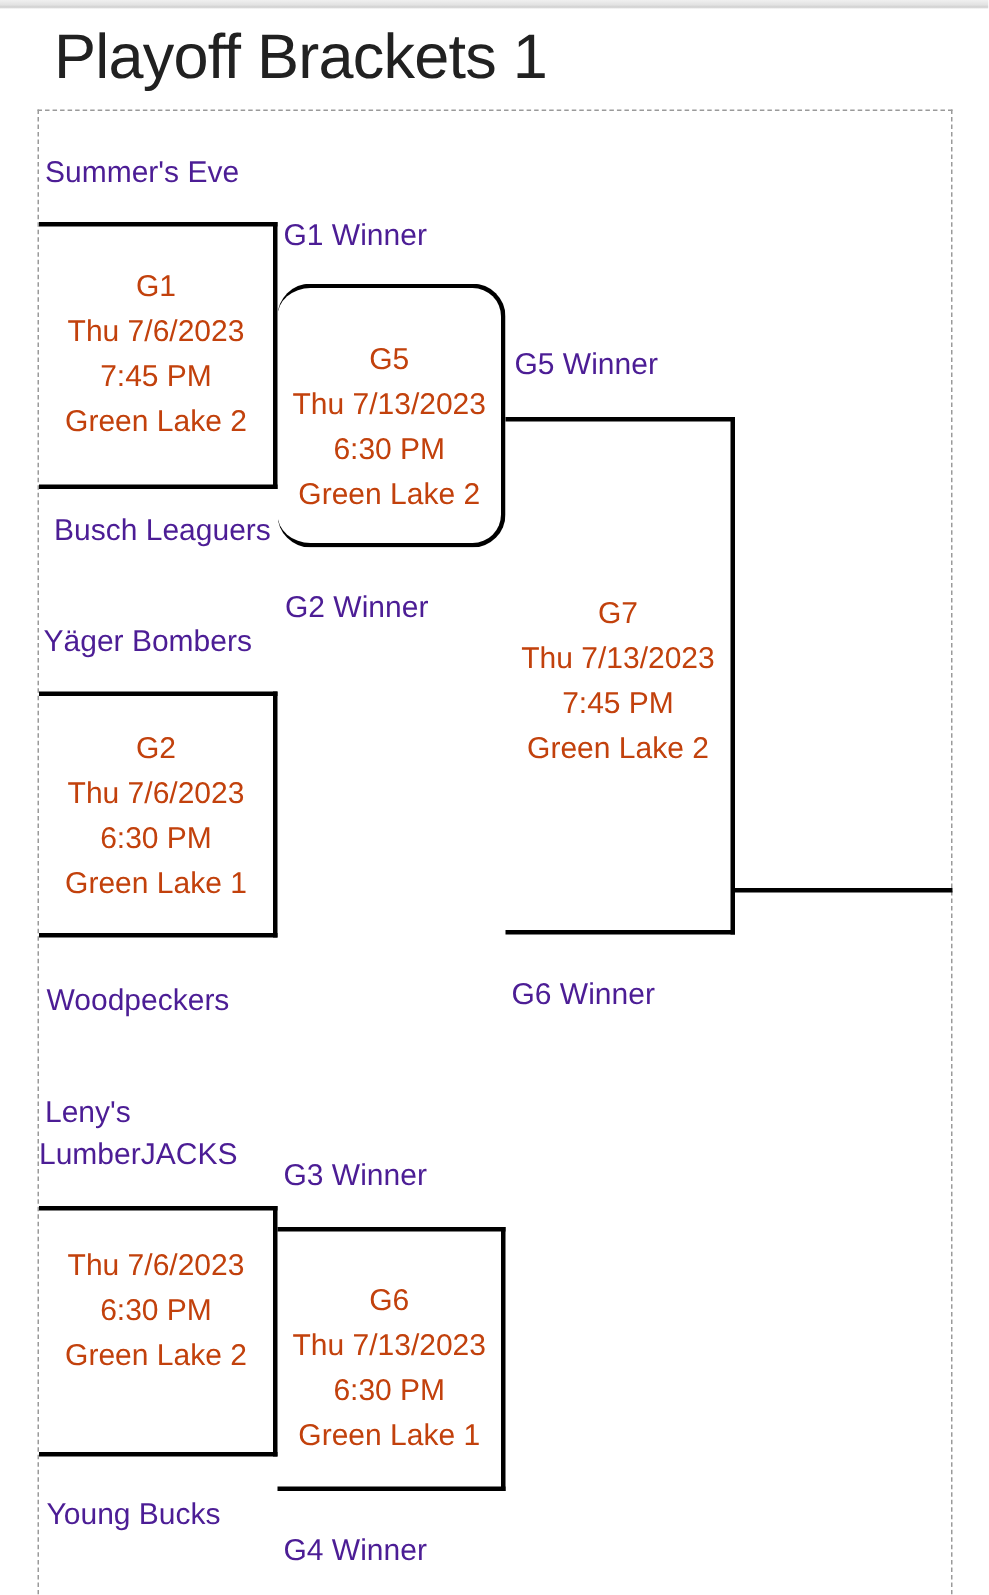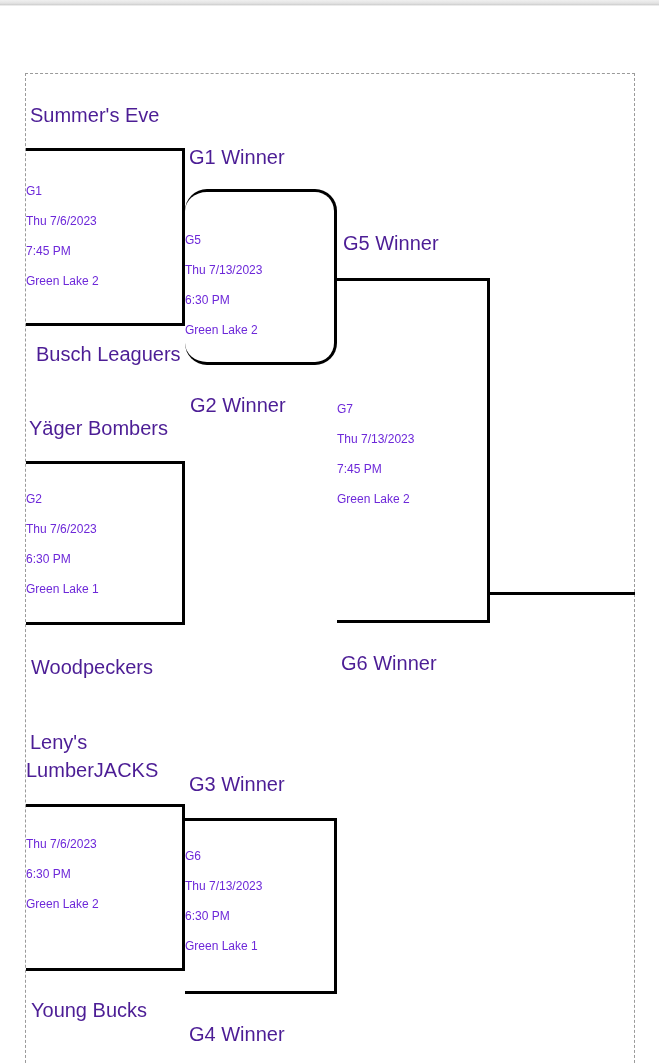--- a/index.html
+++ b/index.html
@@ -64,42 +64,44 @@
     border-top: 3px solid #000;
     border-right: 3px solid #000;
     border-bottom: 3px solid #000;
     background: transparent;
   }
 
   .game-info {
     position: absolute;
     left: 0;
     width: 100%;
-    font-size: 12px;
-    color: #6d28d9;
+    text-align: center;
+    font-size: 20px;
+    color: #c2410c;
     line-height: 30px;
     pointer-events: none;
   }
 
   .game-info div { white-space: nowrap; }
 
   
   .connector-h {
     position: absolute;
     height: 3px;
     background: #000;
   }
 </style>
 </head>
 <body>
 
 <div id="page">
 
   <div class="top-bar"></div>
 
+  <h1 class="page-title">Playoff Brackets 1</h1>
 
   <div class="bracket-frame"></div>
 
   <div class="label" style="left:30px; top:104px;">Summer's Eve</div>
 
   <div class="label" style="left:36px; top:343px;">Busch Leaguers</div>
 
   <div class="label" style="left:29px; top:417px;">Yäger Bombers</div>
 
   <div class="label" style="left:31px; top:656px;">Woodpeckers</div>
@@ -151,21 +153,21 @@
   <div class="game-box" style="left:185px; top:189px; width:152px; height:176px;border-radius:22px;">
     <div class="game-info" style="top:33px;">
       <div>G5</div>
       <div>Thu 7/13/2023</div>
       <div>6:30 PM</div>
       <div>Green Lake 2</div>
     </div>
   </div>
 
   <div class="game-box" style="left:185px; top:818px; width:152px; height:176px;">
-    <div class="game-info" style="top:20px;">
+    <div class="game-info" style="top:31px;">
       <div>G6</div>
       <div>Thu 7/13/2023</div>
       <div>6:30 PM</div>
       <div>Green Lake 1</div>
     </div>
   </div>
 
   <div class="game-box" style="left:337px; top:278px; width:153px; height:345px;">
     <div class="game-info" style="top:113px;">
       <div>G7</div>

